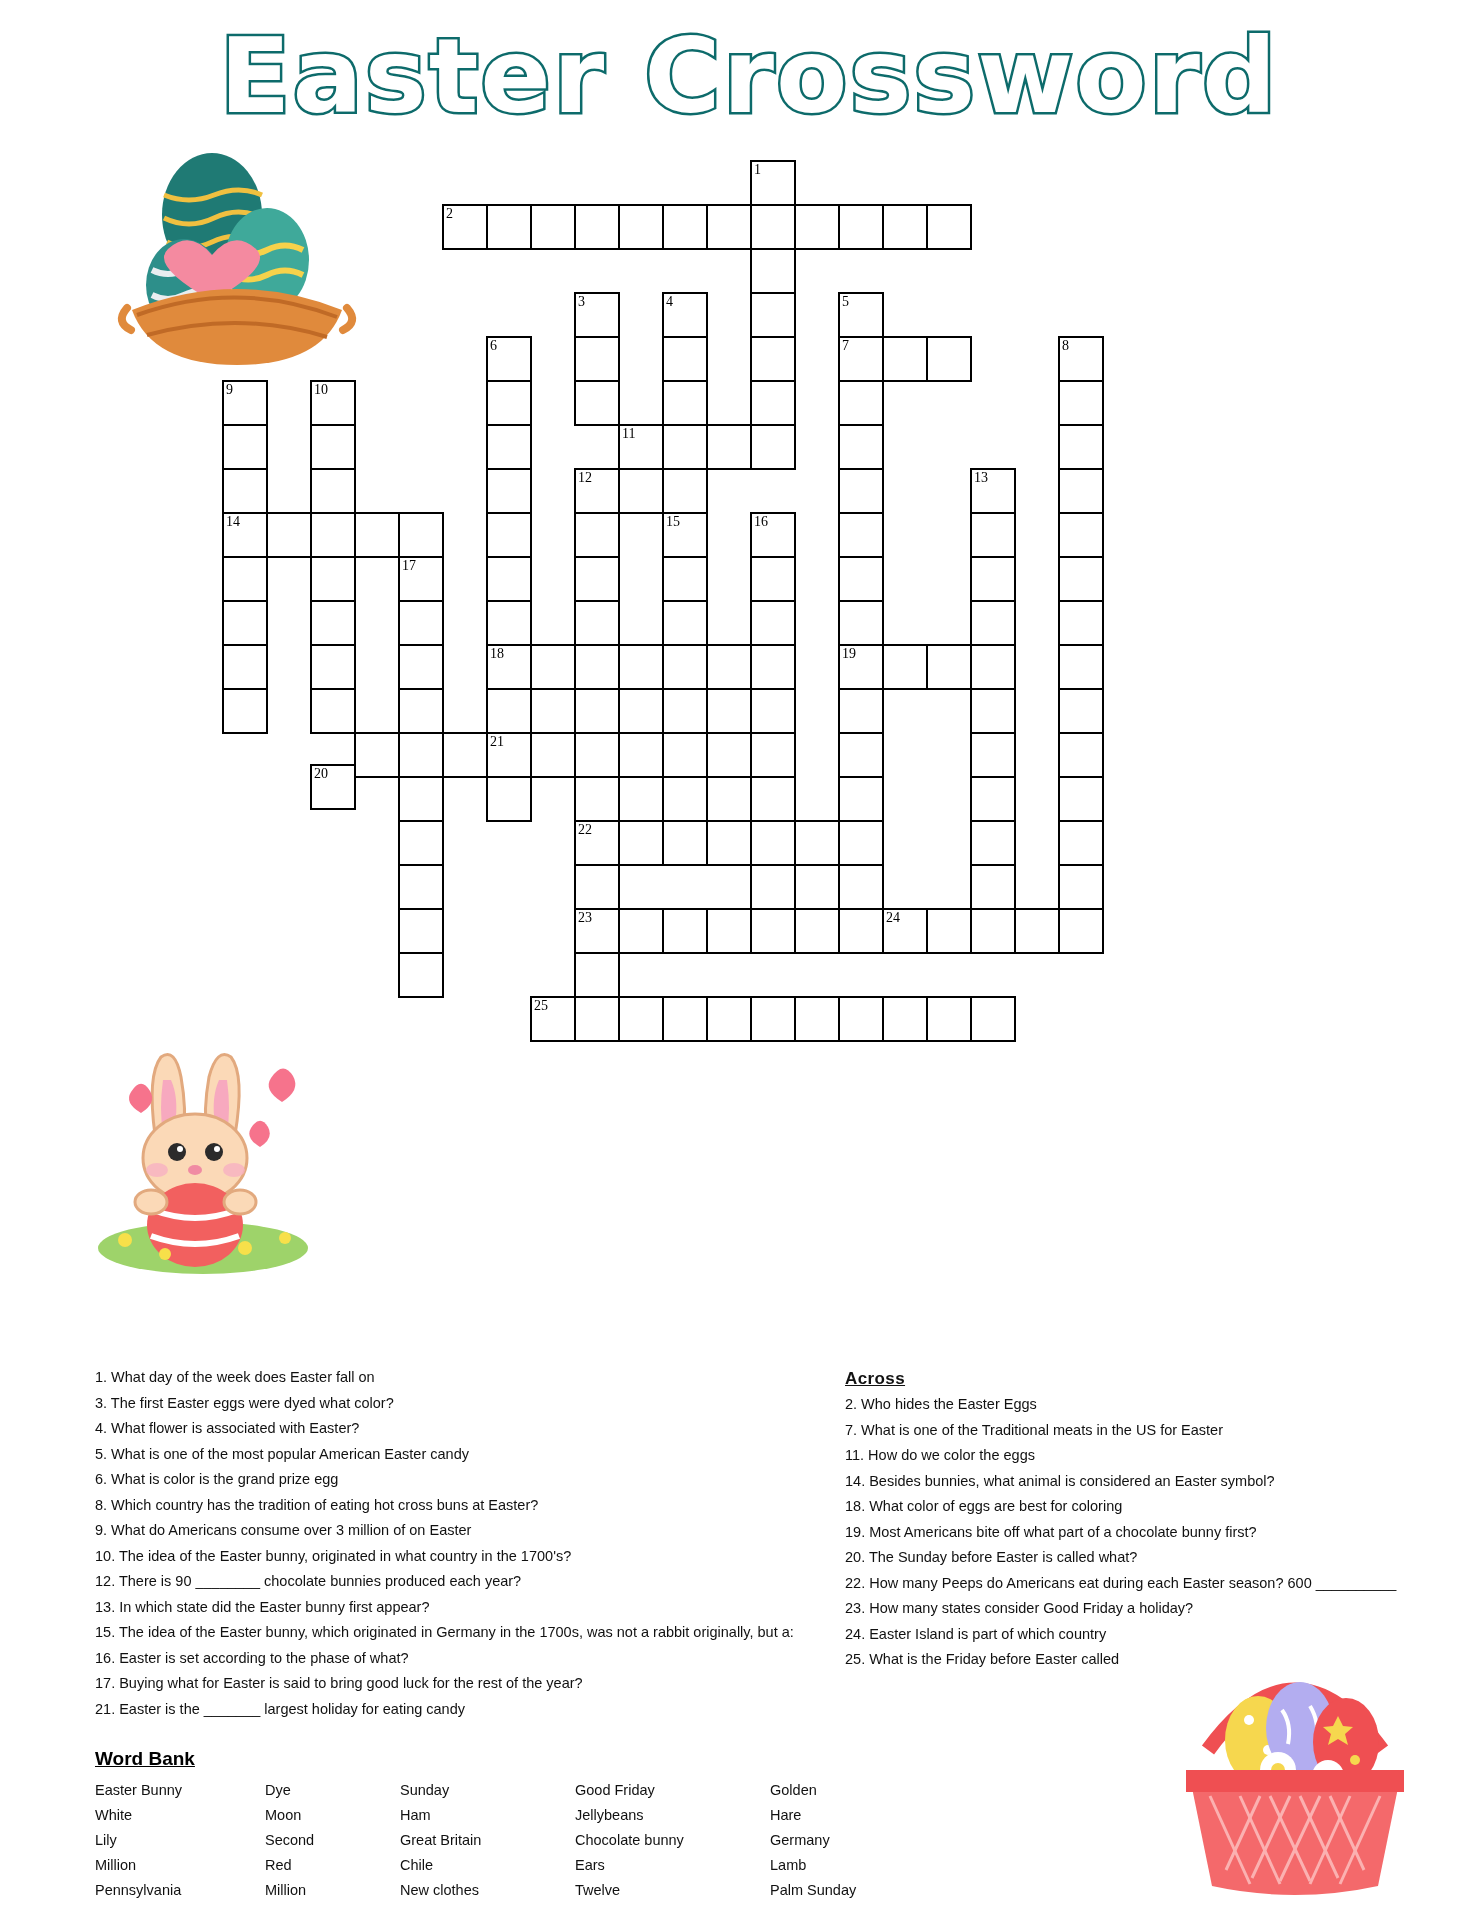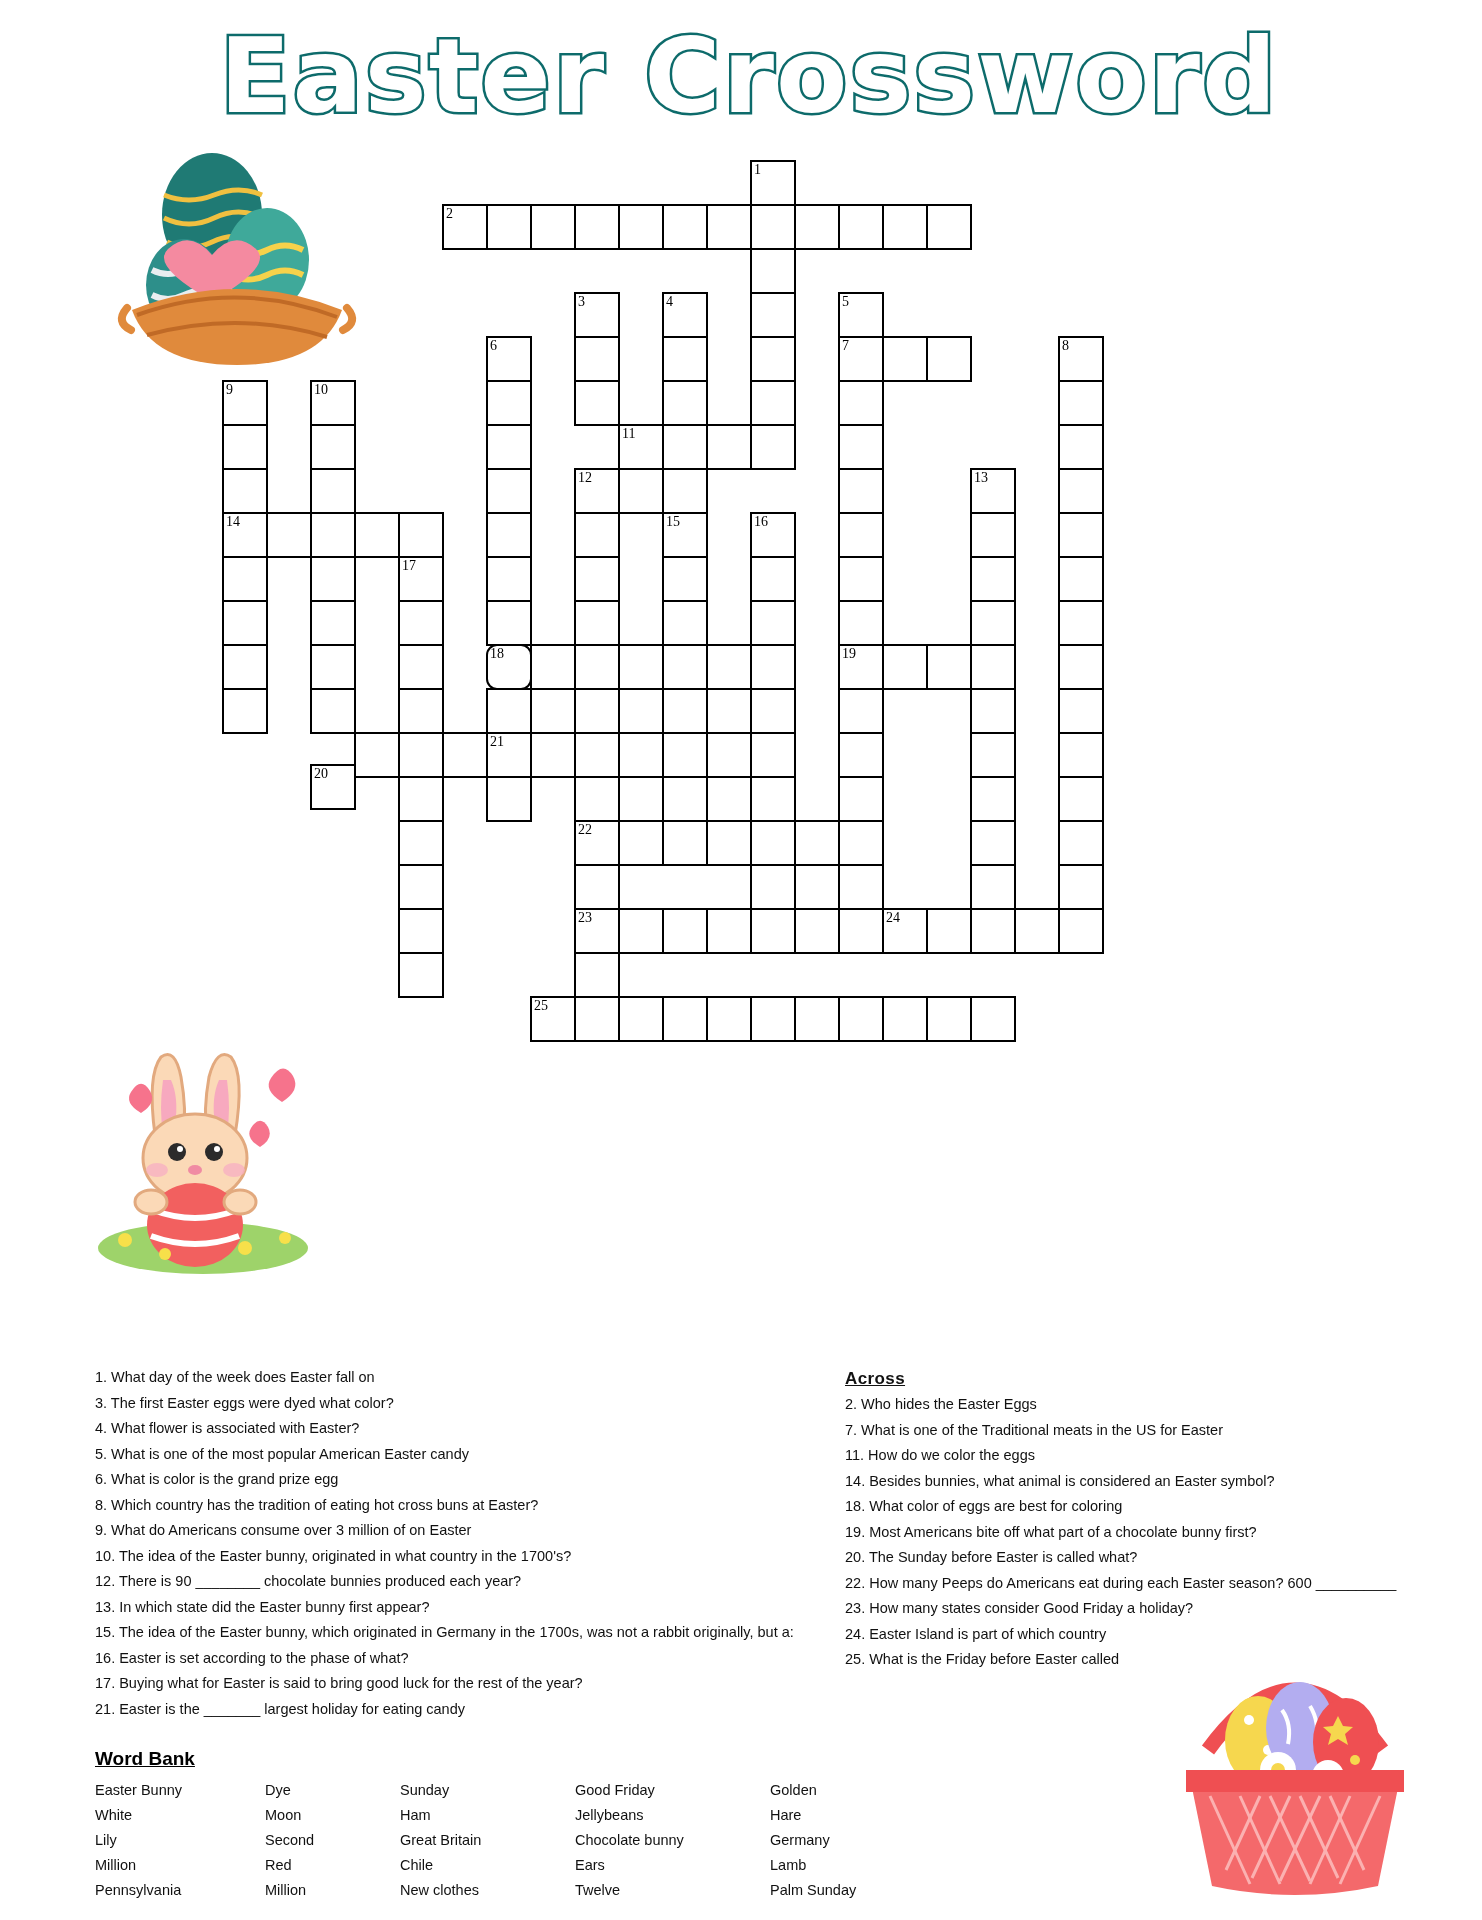--- a/index.html
+++ b/index.html
@@ -318,21 +318,21 @@
     <div class="cell" style="left: 486px; top: 440px;"></div>
     <div class="cell" style="left: 574px; top: 440px;"></div>
     <div class="cell" style="left: 662px; top: 440px;"></div>
     <div class="cell" style="left: 750px; top: 440px;"></div>
     <div class="cell" style="left: 838px; top: 440px;"></div>
     <div class="cell" style="left: 970px; top: 440px;"></div>
     <div class="cell" style="left: 1058px; top: 440px;"></div>
     <div class="cell" style="left: 222px; top: 484px;"></div>
     <div class="cell" style="left: 310px; top: 484px;"></div>
     <div class="cell" style="left: 398px; top: 484px;"></div>
-    <div class="cell" style="left: 486px; top: 484px; border-radius: 11px;">
+    <div class="cell" style="left: 486px; top: 484px;">
       <span class="num">18</span>
     </div>
     <div class="cell" style="left: 530px; top: 484px;"></div>
     <div class="cell" style="left: 574px; top: 484px;"></div>
     <div class="cell" style="left: 618px; top: 484px;"></div>
     <div class="cell" style="left: 662px; top: 484px;"></div>
     <div class="cell" style="left: 706px; top: 484px;"></div>
     <div class="cell" style="left: 750px; top: 484px;"></div>
     <div class="cell" style="left: 838px; top: 484px;">
       <span class="num">19</span>

